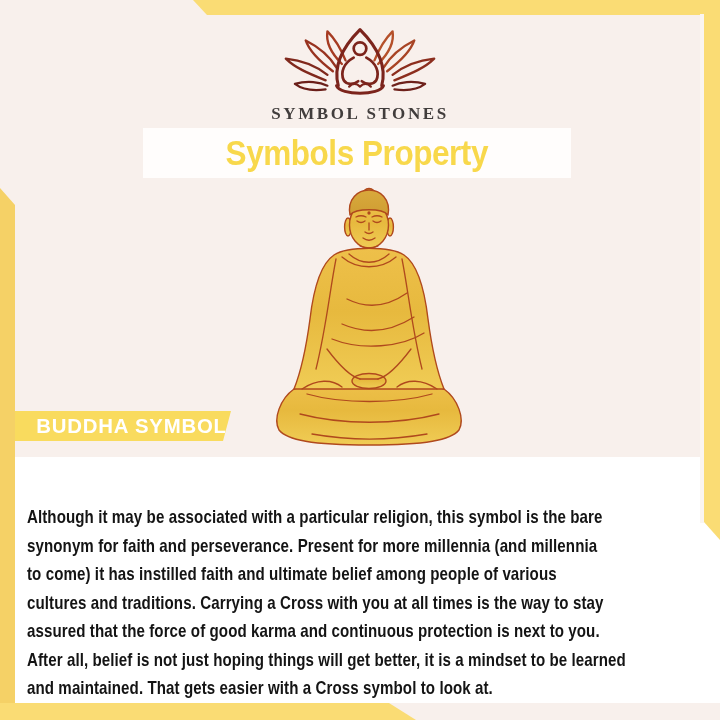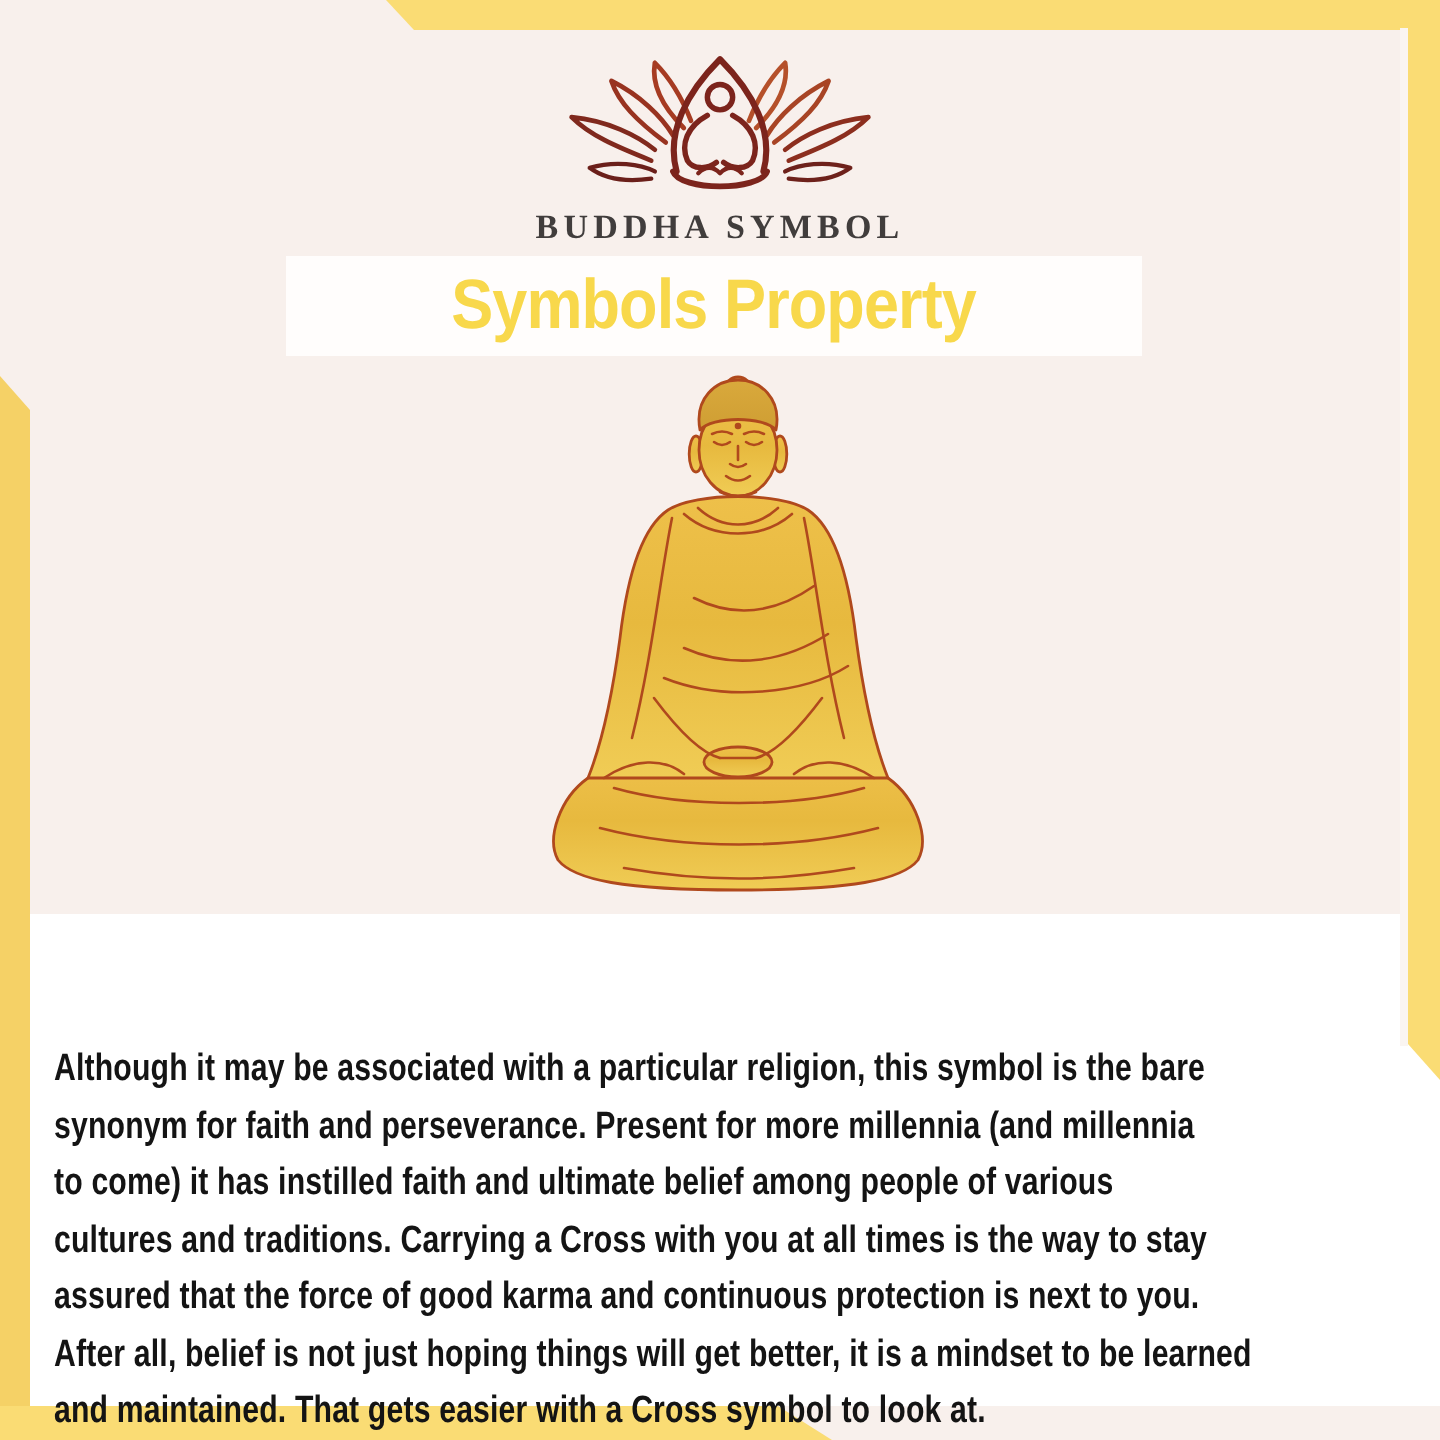--- a/index.html
+++ b/index.html
@@ -41,21 +41,21 @@
   .buddha-wrap{position:absolute;left:270px;top:187px;width:198px;height:264px;}
   
   .label-banner{position:absolute;left:15px;top:411px;width:216px;height:30px;background:var(--banner-yellow);
     clip-path:polygon(0 0,100% 0,calc(100% - 8px) 100%,0 100%);
     display:flex;align-items:center;}
   .label-text{padding-left:22px;font-size:21px;font-weight:700;color:#ffffff;letter-spacing:0.8px;
     white-space:nowrap;transform:scaleX(0.97);transform-origin:left center;}
   
   .subtitle{position:absolute;left:0;top:464px;width:720px;height:36px;display:flex;align-items:center;justify-content:center;}
   .subtitle-text{font-size:27px;font-weight:700;color:var(--subtitle-yellow);letter-spacing:0.5px;white-space:nowrap;}
-  .paragraph{position:absolute;left:27px;top:503px;width:680px;margin-top:18px;}
+  .paragraph{position:absolute;left:27px;top:503px;width:680px;}
   .para-line{font-size:19px;font-weight:700;color:var(--text-black);line-height:28.5px;
     white-space:nowrap;transform:scaleX(0.795);transform-origin:left center;letter-spacing:0.1px;}
 </style>
 </head>
 <body>
 
 <div class="canvas">
 
   <div class="content-section"></div>
 
@@ -83,21 +83,21 @@
 
         <circle cx="90" cy="25" r="7" stroke="#7c241c" stroke-width="3"></circle>
 
         <path d="M83,35 C72,41 68,51 72,60 C75,65 83,65 88,61" stroke="#7c241c" stroke-width="3"></path>
         <path d="M97,35 C108,41 112,51 108,60 C105,65 97,65 92,61" stroke="#7c241c" stroke-width="3"></path>
 
         <path d="M64,66 C68,77 112,77 116,66" stroke="#7c241c" stroke-width="3.2"></path>
         <path d="M78,67 Q84,61 90,67 Q96,61 102,67" stroke="#7c241c" stroke-width="2.4"></path>
       </g>
     </svg>
-    <div class="logo-text">BUDDHA SYMBOL</div>
+    <div class="logo-text">SYMBOL STONES</div>
   </div>
 
   <div class="title-band">
     <div class="title-text">Symbols Property</div>
   </div>
 
   <div class="buddha-wrap">
     <svg width="198" height="264" viewBox="0 0 198 264">
       <defs>
         <linearGradient id="gold" x1="0" y1="0" x2="0" y2="1">
@@ -153,20 +153,23 @@
 
         <path d="M37,207 C72,217 127,217 162,207"></path>
         <path d="M30,227 C72,238 127,238 169,227"></path>
         <path d="M42,247 C82,254 117,254 157,247"></path>
         <path d="M32,202 C47,192 62,192 72,200"></path>
         <path d="M167,202 C152,192 137,192 127,200"></path>
       </g>
     </svg>
   </div>
 
+  <div class="label-banner">
+    <div class="label-text">BUDDHA SYMBOL</div>
+  </div>
 
 
   <div class="paragraph">
       <div class="para-line">Although it may be associated with a particular religion, this symbol is the bare</div>
       <div class="para-line">synonym for faith and perseverance. Present for more millennia (and millennia</div>
       <div class="para-line">to come) it has instilled faith and ultimate belief among people of various</div>
       <div class="para-line">cultures and traditions. Carrying a Cross with you at all times is the way to stay</div>
       <div class="para-line">assured that the force of good karma and continuous protection is next to you.</div>
       <div class="para-line">After all, belief is not just hoping things will get better, it is a mindset to be learned</div>
       <div class="para-line">and maintained. That gets easier with a Cross symbol to look at.</div>

